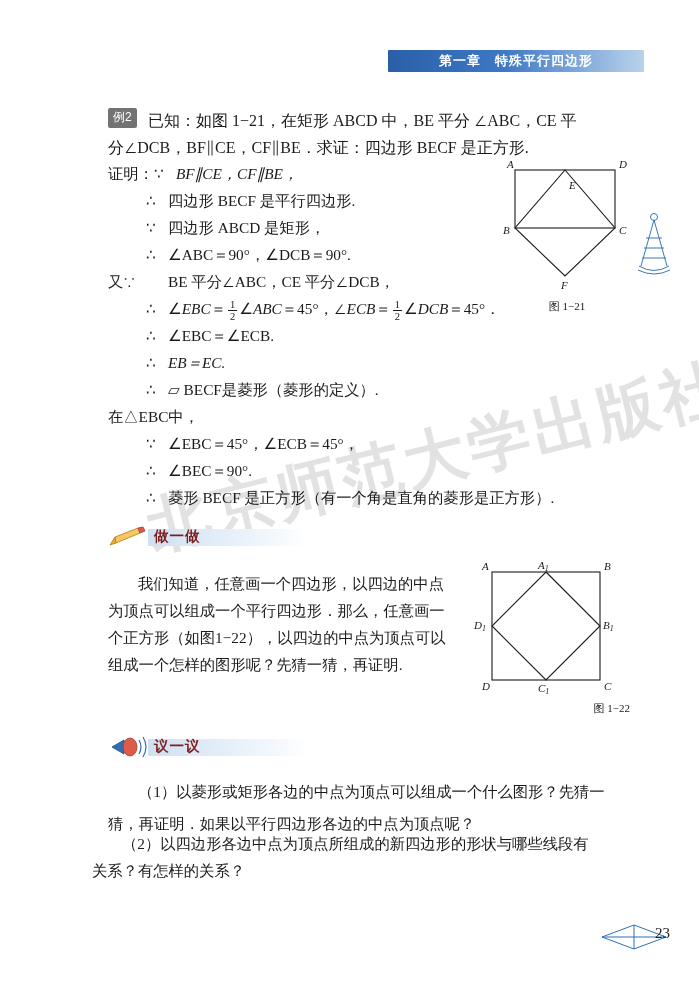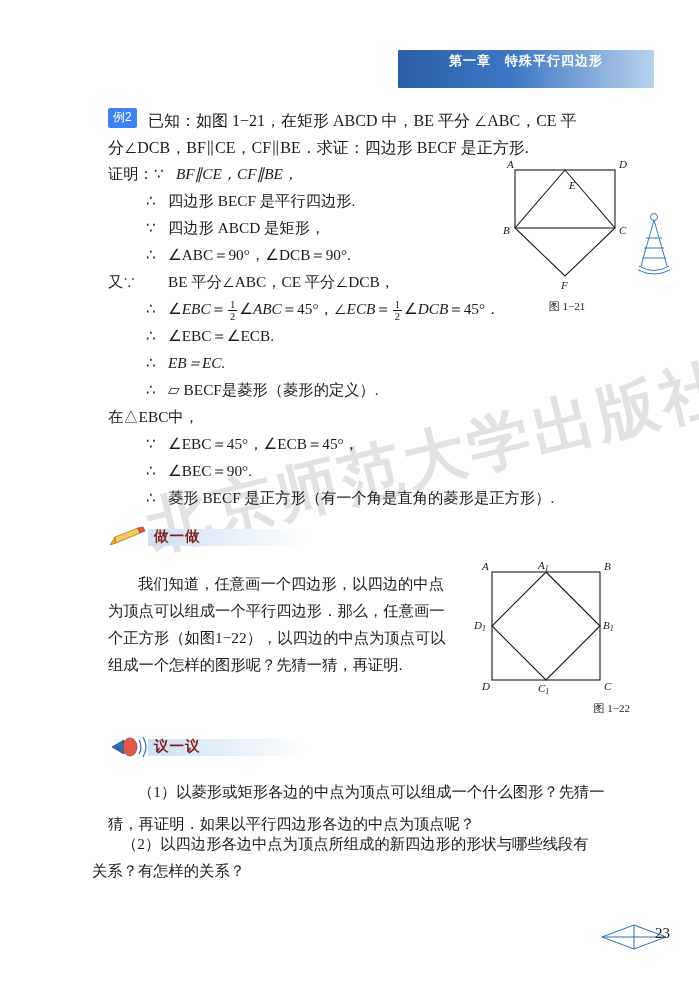--- a/index.html
+++ b/index.html
@@ -8,35 +8,35 @@
     background:#ffffff;
     font-family:"Liberation Serif", serif;
     color:#1a1a1a;
     position:relative;
     overflow:hidden;
   }
   .page{position:relative;width:699px;height:986px;}
 
   
   .header-band{
-    position:absolute;left:398px;top:50px;width:256px;height:38px;
+    position:absolute;left:388px;top:50px;width:256px;height:22px;
     background:linear-gradient(to right,#2a5fa8 0%,#3d78c4 45%,#b9d2ec 100%);
     border-radius:1px;
   }
   .header-text{
     position:absolute;left:0;top:0;width:256px;height:22px;
     line-height:22px;color:#ffffff;font-size:13px;letter-spacing:1px;
     text-align:center;font-family:"Liberation Sans", sans-serif;
     font-weight:bold;
   }
 
   
   .ex-badge{
     position:absolute;left:108px;top:108px;
-    background:#3b82f6;color:#fff;font-size:12px;
+    background:#737373;color:#fff;font-size:12px;
     font-family:"Liberation Sans", sans-serif;
     padding:1px 5px 2px 5px;border-radius:2px;letter-spacing:0px;
   }
 
   .body-text{
     font-size:16px;line-height:27px;
   }
   .p-ex1{position:absolute;left:148px;top:107px;width:470px;}
   .p-ex2{position:absolute;left:108px;top:134px;width:510px;}
 

